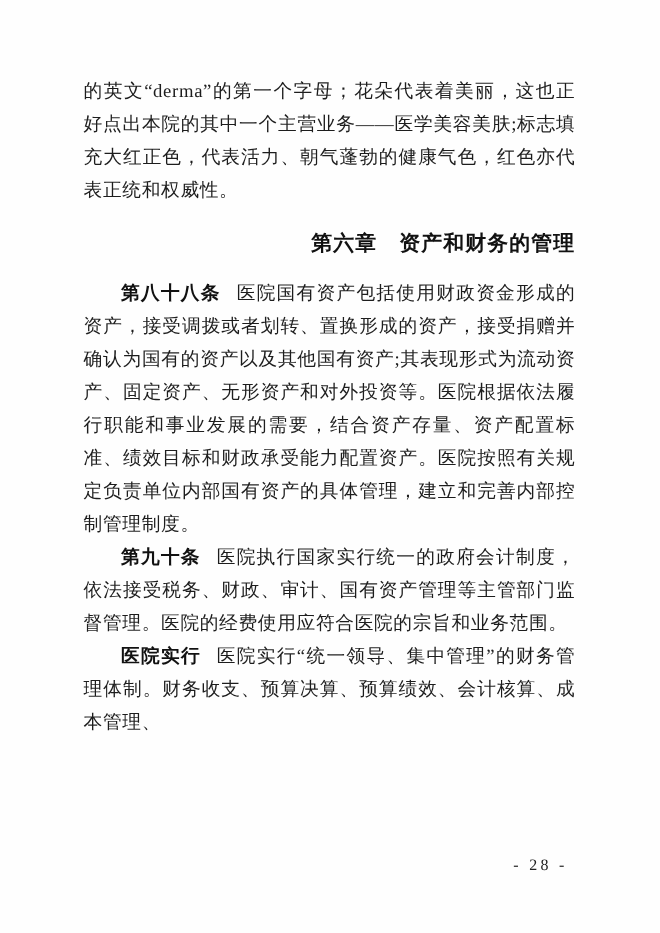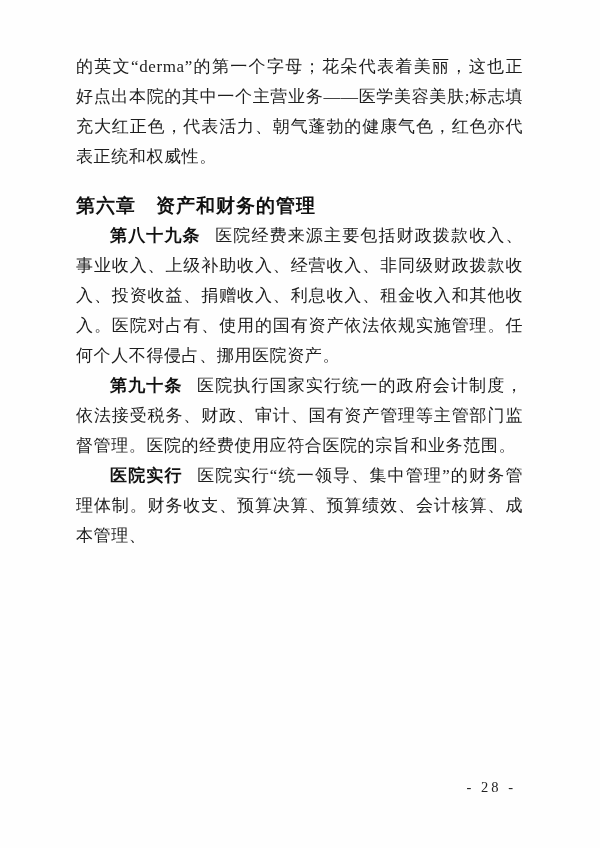--- a/index.html
+++ b/index.html
@@ -9,42 +9,42 @@
   }
   .page {
     position: relative;
     width: 600px;
     height: 848px;
     margin: 0 auto;
     background: #fefefe;
     color: #1d1d1d;
     font-family: "Liberation Serif", "DejaVu Serif", serif;
     box-sizing: border-box;
-    padding: 52px 77px 0 76px;
+    padding: 68px 77px 0 76px;
     overflow: hidden;
   }
   .body-para {
     margin: 0;
     font-size: 17px;
     line-height: 30px;
     letter-spacing: 0.6px;
     text-align: justify;
     text-justify: inter-ideograph;
     word-break: break-all;
   }
   .no-indent { text-indent: 0; }
   .indent { text-indent: 2em; }
   .chapter-heading {
     font-family: "Liberation Sans", "DejaVu Sans", sans-serif;
     font-weight: bold;
     font-size: 19px;
     line-height: 30px;
     letter-spacing: 1px;
-    text-align: left;
-    margin: 19px 0 0 0;
+    text-align: right;
+    margin: 19px 0 15px 0;
     color: #111111;
   }
   .article-lead {
     font-weight: bold;
     margin-right: 0.85em;
     color: #111111;
   }
   .page-number {
     position: absolute;
     right: 84px;
@@ -57,22 +57,22 @@
 </style>
 </head>
 <body>
 
 <div class="page">
 
   <p class="body-para no-indent">的英文“derma”的第一个字母；花朵代表着美丽，这也正好点出本院的其中一个主营业务——医学美容美肤;标志填充大红正色，代表活力、朝气蓬勃的健康气色，红色亦代表正统和权威性。</p>
 
   <h2 class="chapter-heading">第六章　资产和财务的管理</h2>
 
+  <p class="body-para indent"><span class="article-lead">第八十八条</span><span>医院国有资产包括使用财政资金形成的资产，接受调拨或者划转、置换形成的资产，接受捐赠并确认为国有的资产以及其他国有资产;其表现形式为流动资产、固定资产、无形资产和对外投资等。医院根据依法履行职能和事业发展的需要，结合资产存量、资产配置标准、绩效目标和财政承受能力配置资产。医院按照有关规定负责单位内部国有资产的具体管理，建立和完善内部控制管理制度。</span></p>
 
-  <p class="body-para indent"><span class="article-lead">第八十九条</span><span>医院经费来源主要包括财政拨款收入、事业收入、上级补助收入、经营收入、非同级财政拨款收入、投资收益、捐赠收入、利息收入、租金收入和其他收入。医院对占有、使用的国有资产依法依规实施管理。任何个人不得侵占、挪用医院资产。</span></p>
 
   <p class="body-para indent"><span class="article-lead">第九十条</span><span>医院执行国家实行统一的政府会计制度，依法接受税务、财政、审计、国有资产管理等主管部门监督管理。医院的经费使用应符合医院的宗旨和业务范围。</span></p>
 
   <p class="body-para indent"><span class="article-lead">医院实行</span><span>医院实行“统一领导、集中管理”的财务管理体制。财务收支、预算决算、预算绩效、会计核算、成本管理、</span></p>
 
   <div class="page-number">- 28 -</div>
 
 </div>
 
 </body></html>

